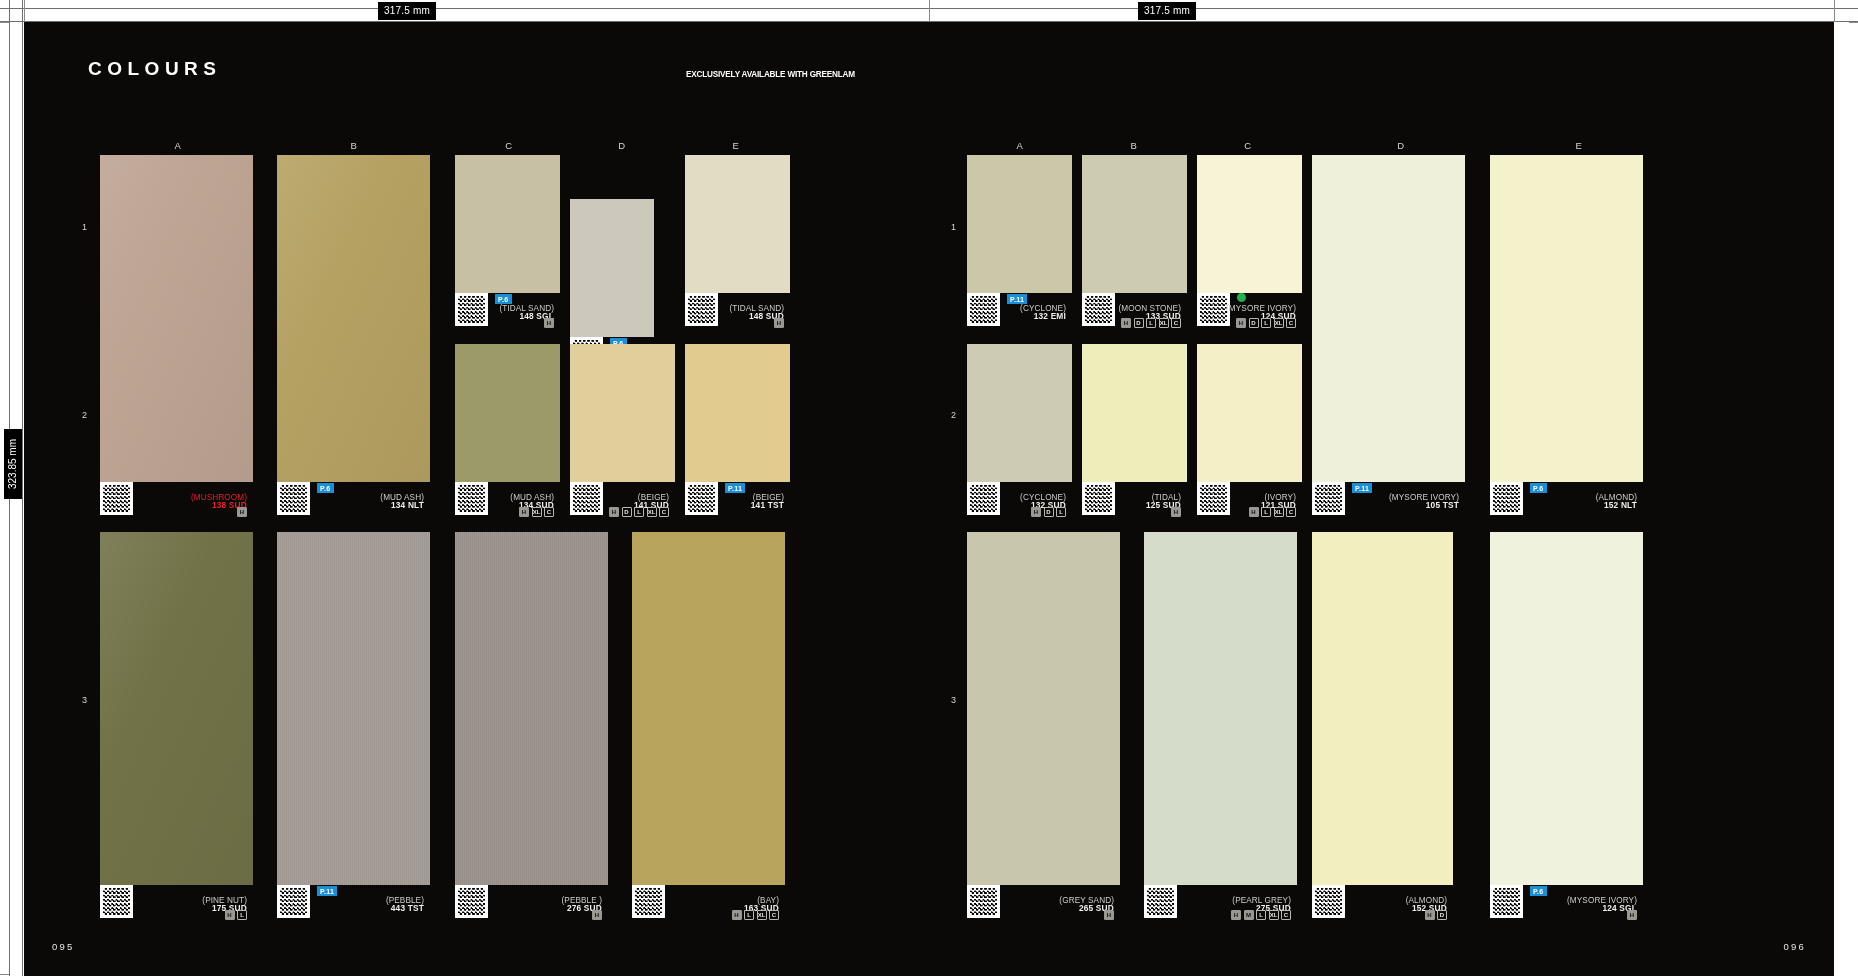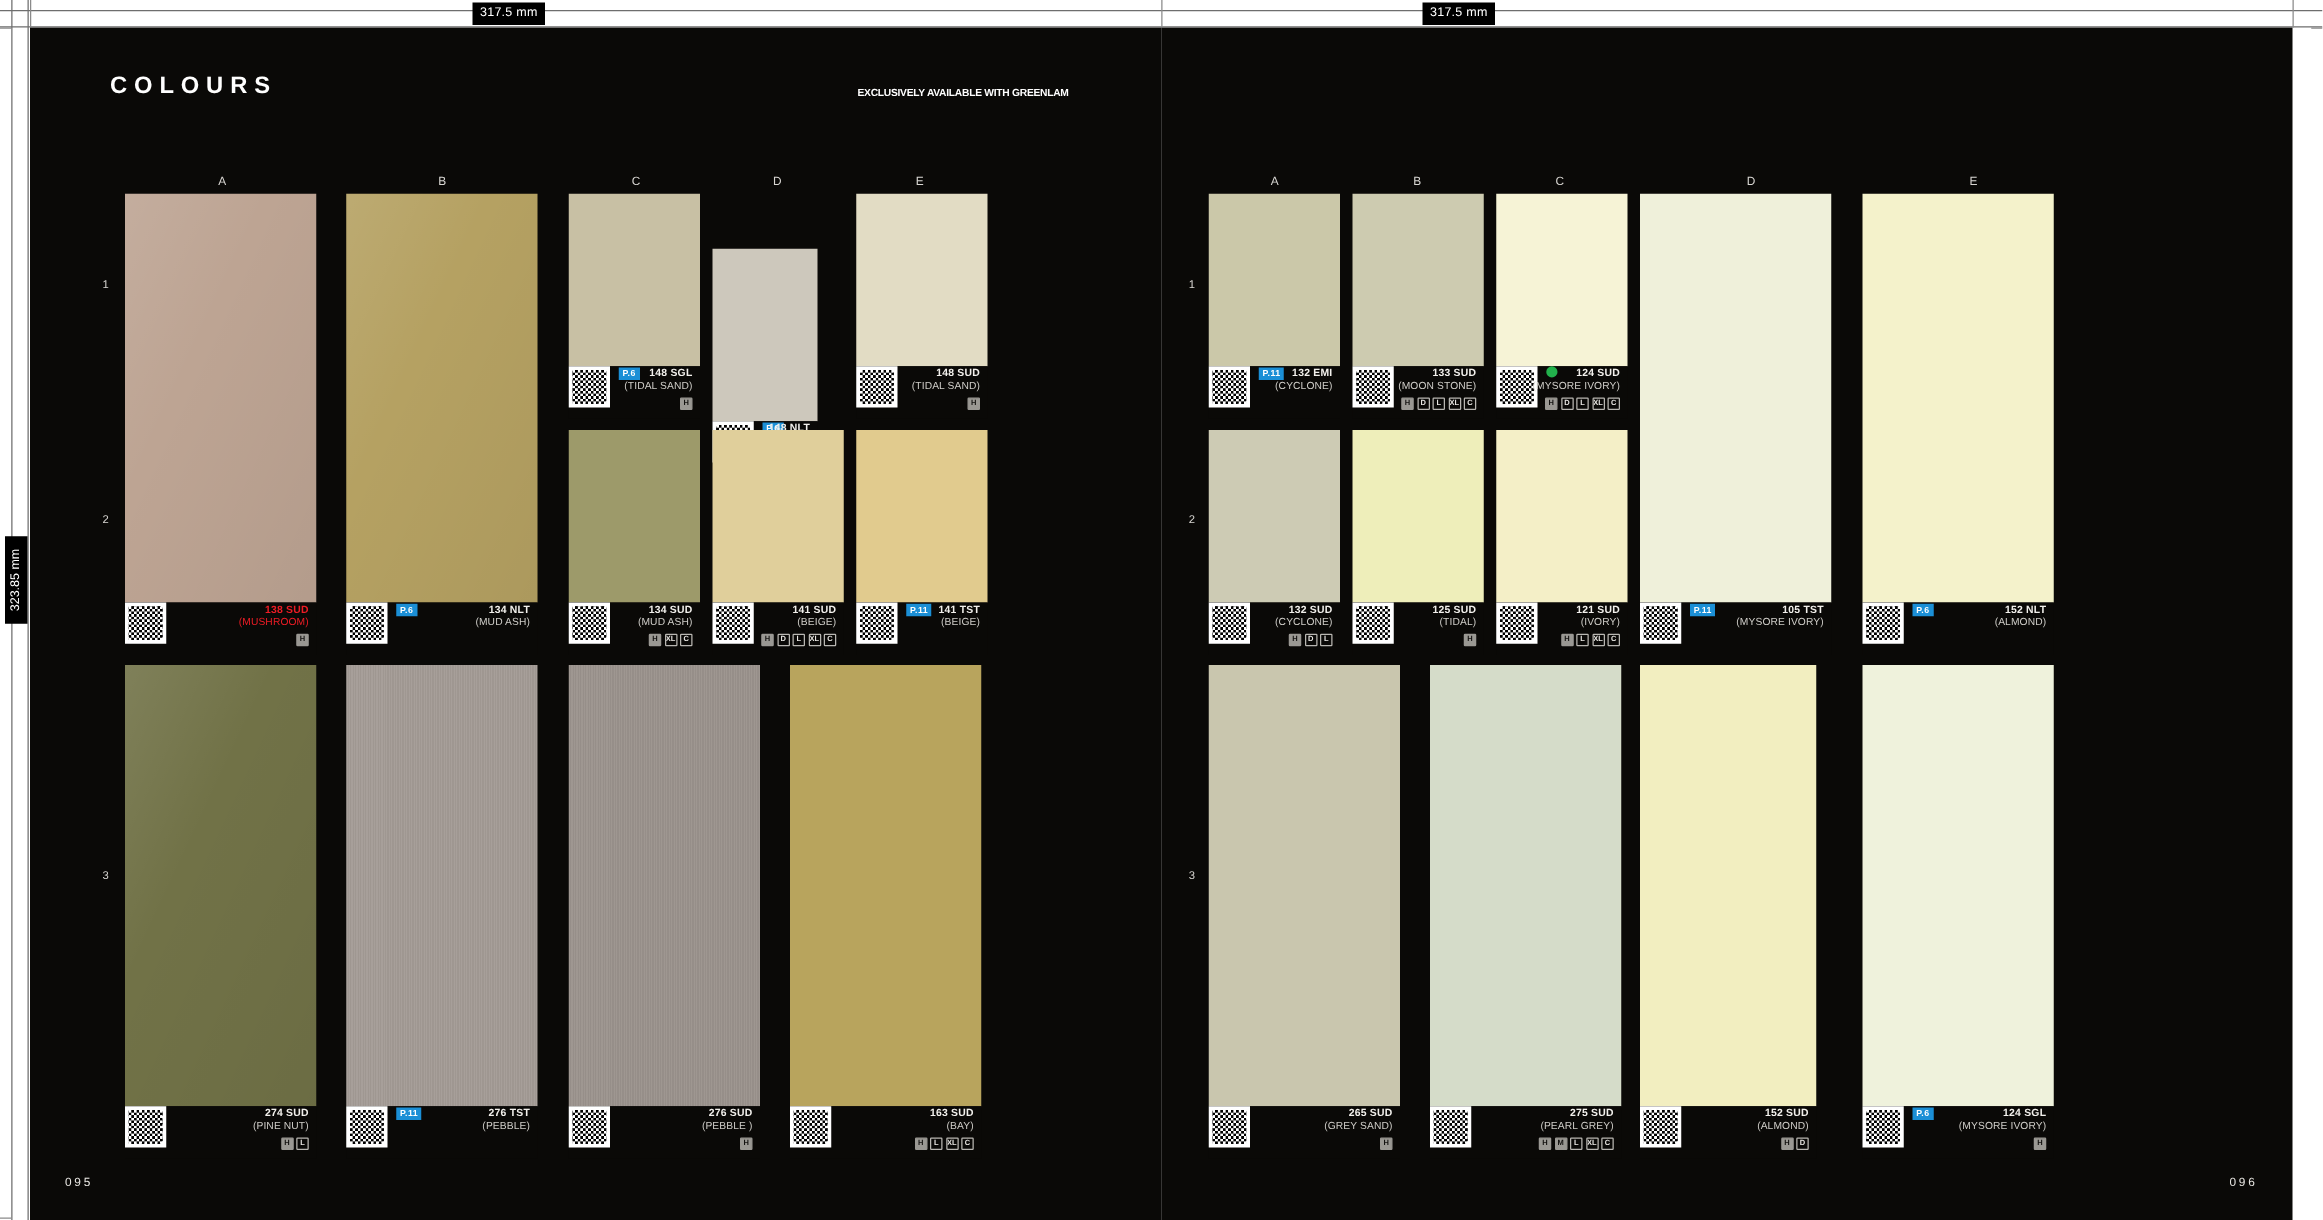--- a/index.html
+++ b/index.html
@@ -213,21 +213,21 @@
   }
   .eco-dot {
     position: absolute;
     left: 40px; top: 0px;
     width: 9px; height: 9px;
     border-radius: 50%;
     background: #22b14c;
   }
   .code {
     position: absolute;
-    right: 6px; top: 0px;
+    right: 6px; top: 18px;
     color: #f2f0ec;
     font-size: 8.3px;
     font-weight: 700;
     letter-spacing: 0.2px;
     text-align: center;
     white-space: nowrap;
   }
   .code.red { color: #ee1c25; }
   .name {
     position: absolute;
@@ -434,37 +434,37 @@
           <div class="name">(BEIGE)</div>
         </div>
       </div>
 
       <div class="cell" style="left:76px; top:510px; width:153px; height:395px;">
         <div class="swatch sheen" style="height:353px; background:#717247;"></div>
         <div class="label-block" style="top:353px;">
           <div class="qr">
               <div class="qr-inner"></div>
             </div>
-          <div class="code">274 SUD</div>
+          <div class="code">175 SUD</div>
           <div class="name">(PINE NUT)</div>
           <div class="icon-row">
             <div class="ficon filled">H</div>
             <div class="ficon">L</div>
           </div>
         </div>
       </div>
 
       <div class="cell" style="left:253px; top:510px; width:153px; height:395px;">
         <div class="swatch tex" style="height:353px; background:#a49c96;"></div>
         <div class="label-block" style="top:353px;">
           <div class="qr">
               <div class="qr-inner"></div>
             </div>
           <div class="pbadge">P.11</div>
-          <div class="code">276 TST</div>
+          <div class="code">443 TST</div>
           <div class="name">(PEBBLE)</div>
         </div>
       </div>
 
       <div class="cell" style="left:431px; top:510px; width:153px; height:395px;">
         <div class="swatch tex" style="height:353px; background:#9b938d;"></div>
         <div class="label-block" style="top:353px;">
           <div class="qr">
               <div class="qr-inner"></div>
             </div>

